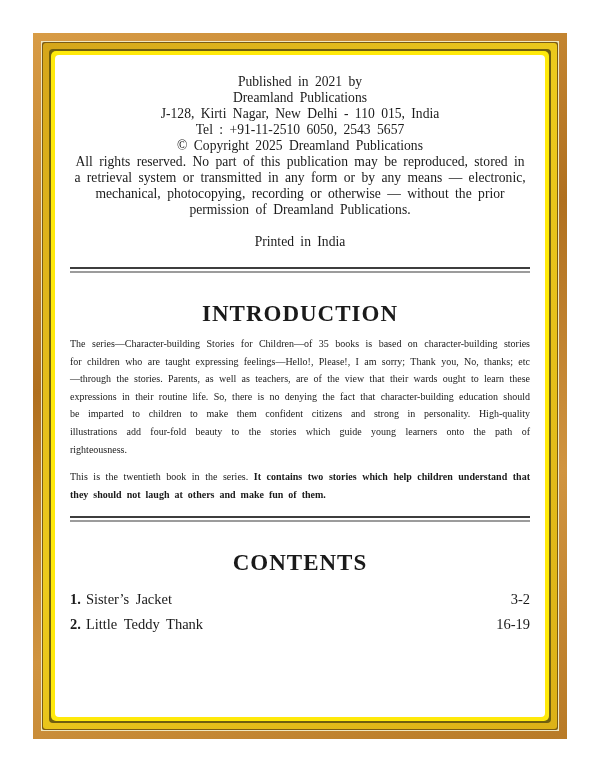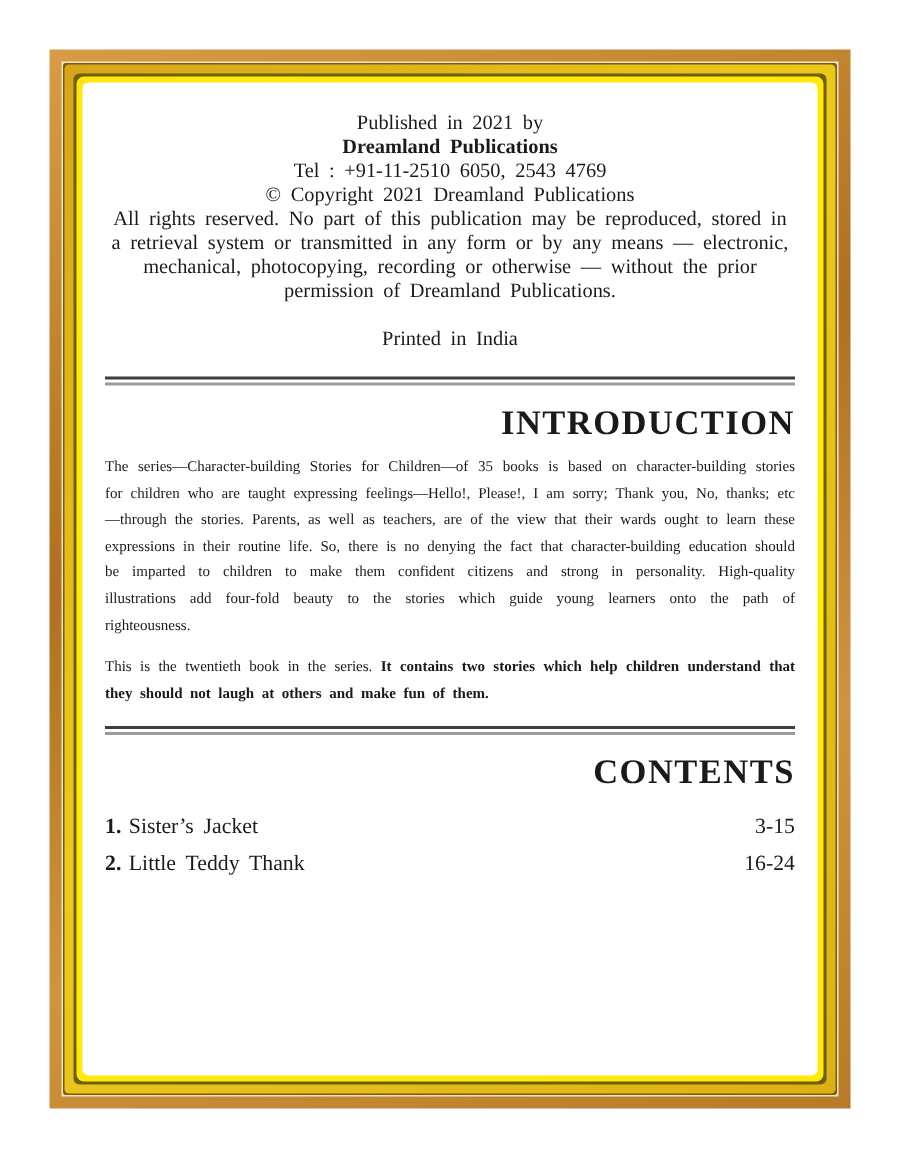--- a/index.html
+++ b/index.html
@@ -17,31 +17,31 @@
   .f-dark  { height:100%; box-sizing:border-box; padding:1px; background:#7a5a14; border-radius:2px; }
   .f-gold  { height:100%; box-sizing:border-box; padding:6px; background:linear-gradient(135deg,#d5a61a 0%,#ecca1c 45%,#dcb117 100%); border-radius:3px; }
   .f-olive { height:100%; box-sizing:border-box; padding:2px; background:#6f5e10; border-radius:4px; }
   .f-yellow{ height:100%; box-sizing:border-box; padding:4px; background:#ffe90a; border-radius:5px; }
   .content {
     height:100%; box-sizing:border-box; background:#ffffff; border-radius:4px;
     padding:19px 15px 0 15px; overflow:hidden;
   }
   
   .imprint { text-align:center; font-size:13.6px; line-height:16px; word-spacing:3px; }
-  .imprint .bold { font-weight:bold; }
+  .imprint .bold { font-weight:normal; }
   .printed { margin-top:16px;text-align:center; }
   
   .rule {
     height:2px; margin-top:17px;
     border-top:2px solid #3e3e3e; border-bottom:2px solid #9c9c9c;
   }
   .rule2 { margin-top:13px; }
   
   .heading {
-    margin:12px 0 8px 0; text-align:right;
+    margin:28px 0 8px 0; text-align:center;
     font-size:23px; font-weight:bold; letter-spacing:1px;
   }
   
   .body {
     margin:0 0 10px 0; font-size:10px; line-height:17.6px;
     text-align:justify; word-spacing:2.5px;
   }
   .body b { font-weight:bold; }
   
   .toc { margin-top:15px; }
@@ -57,46 +57,47 @@
     <div class="f-pale">
       <div class="f-dark">
         <div class="f-gold">
           <div class="f-olive">
             <div class="f-yellow">
               <div class="content">
 
                 <div class="imprint">
                   <div>Published in 2021 by</div>
                   <div class="bold">Dreamland Publications</div>
-                  <div>Tel : +91-11-2510 6050, 2543 4769</div>
-                  <div>© Copyright 2021 Dreamland Publications</div>
+                  <div>J-128, Kirti Nagar, New Delhi - 110 015, India</div>
+                  <div>Tel : +91-11-2510 6050, 2543 5657</div>
+                  <div>© Copyright 2025 Dreamland Publications</div>
                   <div>All rights reserved. No part of this publication may be reproduced, stored in a retrieval system or transmitted in any form or by any means — electronic, mechanical, photocopying, recording or otherwise — without the prior permission of Dreamland Publications.</div>
                   <div class="printed">Printed in India</div>
                 </div>
 
                 <div class="rule"></div>
 
                 <h1 class="heading">INTRODUCTION</h1>
 
                 <p class="body">The series—Character-building Stories for Children—of 35 books is based on character-building stories for children who are taught expressing feelings—Hello!, Please!, I am sorry; Thank you, No, thanks; etc—through the stories. Parents, as well as teachers, are of the view that their wards ought to learn these expressions in their routine life. So, there is no denying the fact that character-building education should be imparted to children to make them confident citizens and strong in personality. High-quality illustrations add four-fold beauty to the stories which guide young learners onto the path of righteousness.</p>
 
                 <p class="body"><span>This is the twentieth book in the series. </span><b>It contains two stories which help children understand that they should not laugh at others and make fun of them.</b></p>
 
                 <div class="rule rule2"></div>
 
                 <h1 class="heading">CONTENTS</h1>
 
                 <div class="toc">
                   <div class="toc-row">
                     <span><span class="toc-num">1.</span><span>Sister’s Jacket</span></span>
-                    <span>3-15</span>
+                    <span>3-2</span>
                   </div>
                   <div class="toc-row">
                     <span><span class="toc-num">2.</span><span>Little Teddy Thank</span></span>
-                    <span>16-24</span>
+                    <span>16-19</span>
                   </div>
                 </div>
 
               </div>
             </div>
           </div>
         </div>
       </div>
     </div>
   </div>

